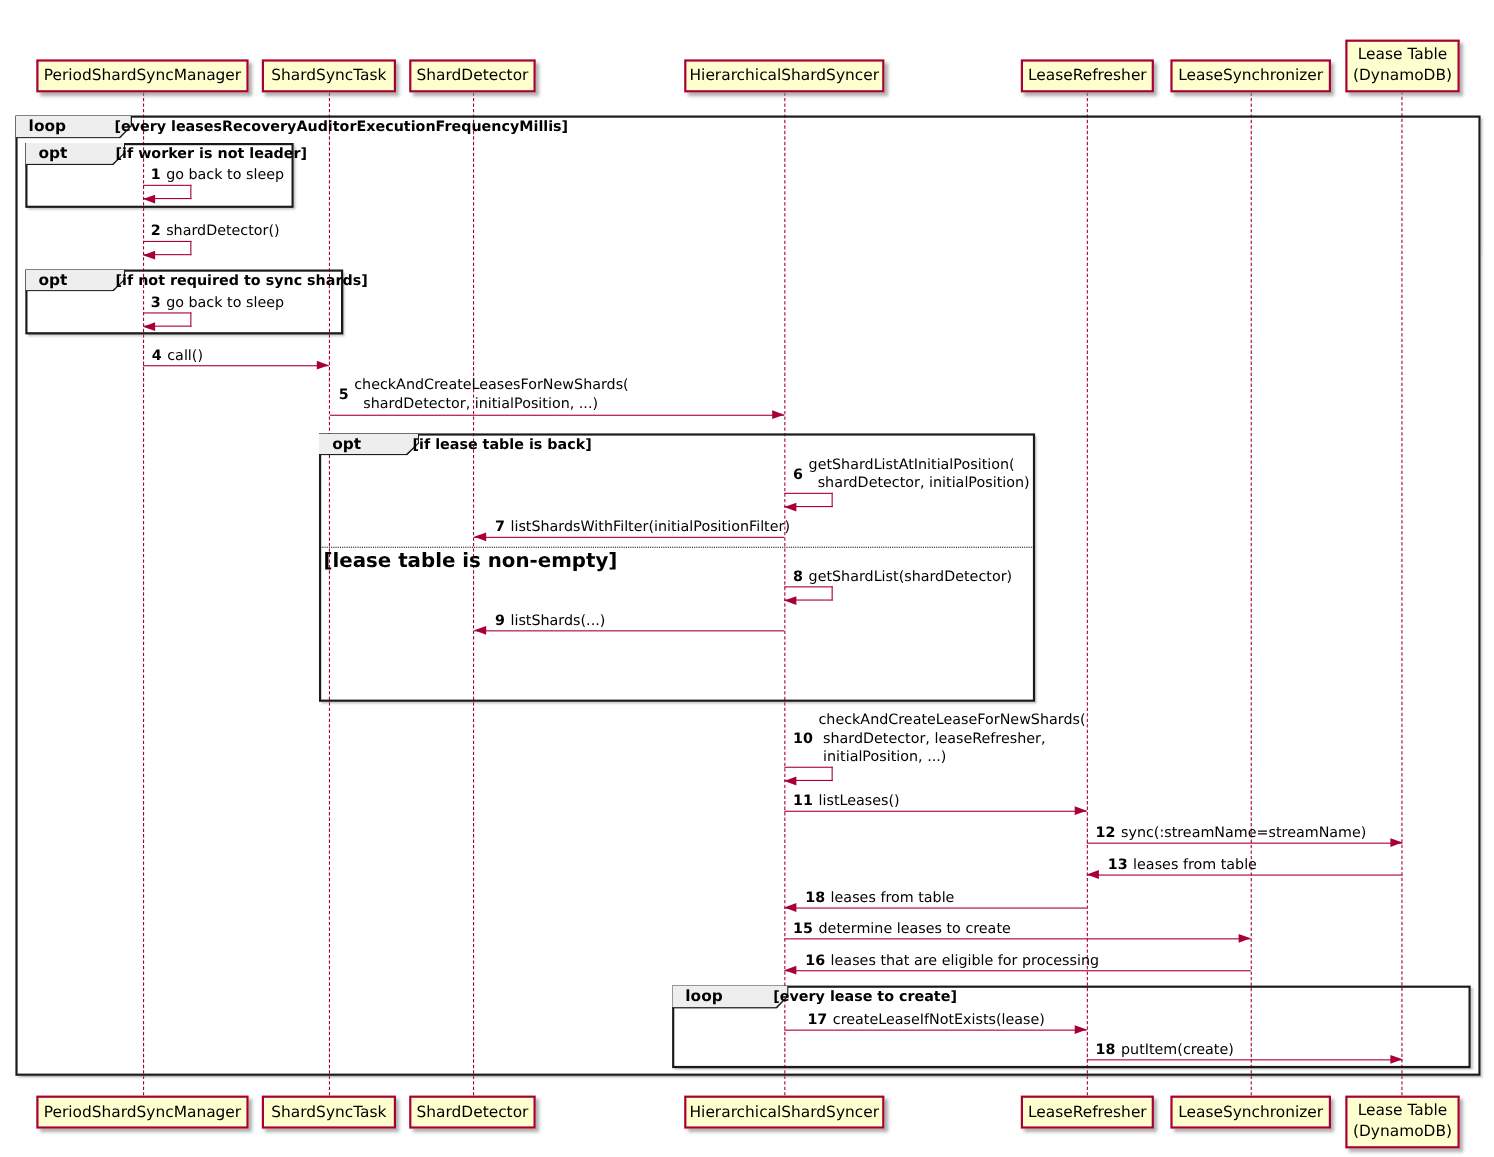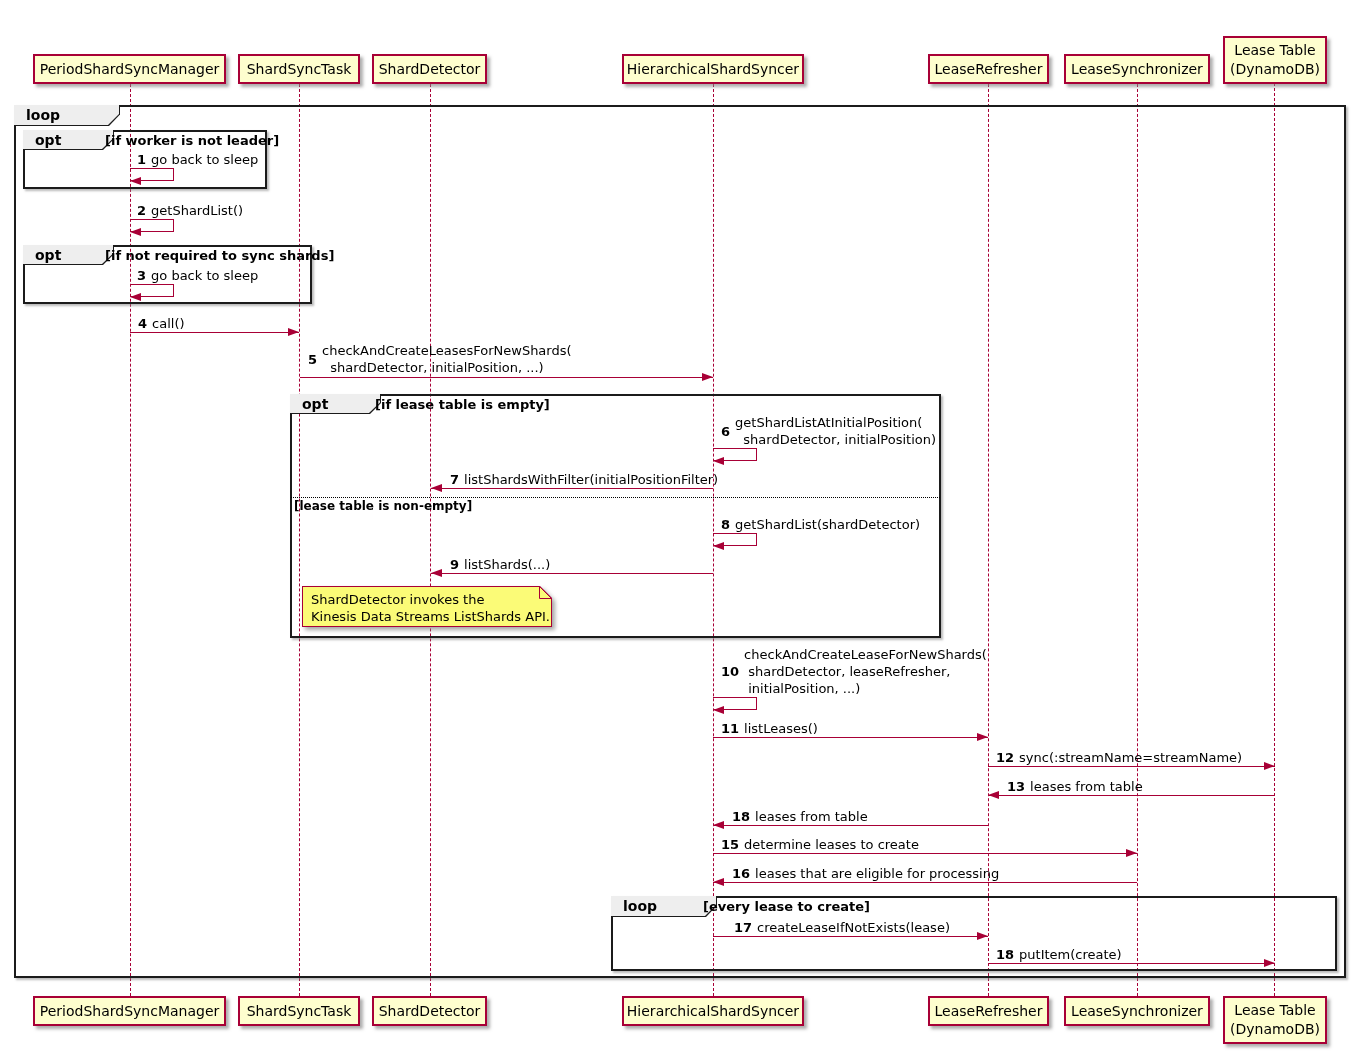--- a/index.html
+++ b/index.html
@@ -41,21 +41,21 @@
   .ml .num{font-weight:bold;margin-right:5px;}
   .ml .txt{white-space:pre-line;line-height:17px;}
   .line{position:absolute;height:0;border-top:1px solid var(--accent);}
   .self{position:absolute;box-sizing:border-box;width:44px;height:13px;
     border:1px solid var(--accent);border-left:none;background:transparent;}
   .ahr{position:absolute;width:0;height:0;border-top:4px solid transparent;
     border-bottom:4px solid transparent;border-left:11px solid var(--accent);}
   .ahl{position:absolute;width:0;height:0;border-top:4px solid transparent;
     border-bottom:4px solid transparent;border-right:11px solid var(--accent);}
   .divline{position:absolute;height:0;border-top:1px dotted #000;}
-  .divlabel{position:absolute;font-size:12px;font-weight:bold;white-space:nowrap;}
+  .divlabel{position:absolute;font-size:18px;font-weight:bold;white-space:nowrap;}
   .note{position:absolute;filter:drop-shadow(3px 3px 2px rgba(130,130,130,.7));}
   .note .nbg{position:absolute;inset:0;background:var(--accent);
     clip-path:polygon(0 0,calc(100% - 12px) 0,100% 12px,100% 100%,0 100%);}
   .note .nbg::after{content:'';position:absolute;inset:1px;background:var(--note-fill);
     clip-path:polygon(0 0,calc(100% - 11px) 0,100% 11px,100% 100%,0 100%);}
   .note .ntxt{position:absolute;left:9px;top:5px;font-size:13px;line-height:17px;white-space:pre-line;}
   .note svg{position:absolute;top:0;right:0;}
 </style>
 </head>
 <body>
@@ -87,38 +87,39 @@
   <div class="p" style="left:928px;top:996px;width:121px;height:30px">LeaseRefresher</div>
   <div class="p" style="left:1064px;top:996px;width:146px;height:30px">LeaseSynchronizer</div>
   <div class="p" style="left:1223px;top:996px;width:104px;height:48px">Lease Table
 (DynamoDB)</div>
 
   <div class="fr" style="left:14px;top:105px;width:1332px;height:873px"></div>
   <div class="fl" style="left:14px;top:105px;width:77px;height:21px">
     <div class="bg"></div>
     <div class="op">loop</div>
   </div>
+  <div class="fc" style="left:104px;top:107px">[every leasesRecoveryAuditorExecutionFrequencyMillis]</div>
 
   <div class="fr" style="left:23px;top:130px;width:244px;height:59px"></div>
   <div class="fl" style="left:23px;top:130px;width:62px;height:20px">
     <div class="bg"></div>
     <div class="op">opt</div>
   </div>
   <div class="fc" style="left:105px;top:132px">[if worker is not leader]</div>
 
   <div class="ml" style="left:137px;top:151px">
       <span class="num">1</span>
       <span class="txt">go back to sleep</span>
     </div>
   <div class="self" style="left:130px;top:168px"></div>
   <div class="ahl" style="left:130px;top:177px"></div>
 
   <div class="ml" style="left:137px;top:202px">
       <span class="num">2</span>
-      <span class="txt">getShardList()</span>
+      <span class="txt">shardDetector()</span>
     </div>
   <div class="self" style="left:130px;top:219px"></div>
   <div class="ahl" style="left:130px;top:228px"></div>
 
   <div class="fr" style="left:23px;top:245px;width:289px;height:59px"></div>
   <div class="fl" style="left:23px;top:245px;width:62px;height:20px">
     <div class="bg"></div>
     <div class="op">opt</div>
   </div>
   <div class="fc" style="left:105px;top:247px">[if not required to sync shards]</div>
@@ -143,21 +144,21 @@
 &nbsp;&nbsp;shardDetector, initialPosition, ...)</span>
     </div>
   <div class="line" style="left:300px;top:377px;width:413px"></div>
   <div class="ahr" style="left:702px;top:373px"></div>
 
   <div class="fr" style="left:290px;top:394px;width:651px;height:244px"></div>
   <div class="fl" style="left:290px;top:394px;width:62px;height:20px">
     <div class="bg"></div>
     <div class="op">opt</div>
   </div>
-  <div class="fc" style="left:375px;top:396px">[if lease table is empty]</div>
+  <div class="fc" style="left:375px;top:396px">[if lease table is back]</div>
 
   <div class="ml" style="left:721px;top:414px">
       <span class="num">6</span>
       <span class="txt">getShardListAtInitialPosition(
 &nbsp;&nbsp;shardDetector, initialPosition)</span>
     </div>
   <div class="self" style="left:713px;top:448px"></div>
   <div class="ahl" style="left:713px;top:457px"></div>
 
   <div class="ml" style="left:450px;top:471px">
@@ -177,28 +178,20 @@
   <div class="self" style="left:713px;top:533px"></div>
   <div class="ahl" style="left:713px;top:542px"></div>
 
   <div class="ml" style="left:450px;top:556px">
       <span class="num">9</span>
       <span class="txt">listShards(...)</span>
     </div>
   <div class="line" style="left:431px;top:573px;width:282px"></div>
   <div class="ahl" style="left:431px;top:569px"></div>
 
-  <div class="note" style="left:302px;top:586px;width:250px;height:41px">
-    <div class="nbg"></div>
-    <svg width="13" height="13" style="right:0;top:0">
-        <path d="M0.5 0.5 L12.5 12.5 L0.5 12.5 Z" fill="#FBFB77" stroke="#A80036" stroke-width="1"></path>
-      </svg>
-    <div class="ntxt">ShardDetector invokes the
-Kinesis Data Streams ListShards API.</div>
-  </div>
 
   <div class="ml" style="left:721px;top:646px">
       <span class="num">10</span>
       <span class="txt">checkAndCreateLeaseForNewShards(
 &nbsp;shardDetector, leaseRefresher,
 &nbsp;initialPosition, ...)</span>
     </div>
   <div class="self" style="left:713px;top:697px"></div>
   <div class="ahl" style="left:713px;top:706px"></div>
 

